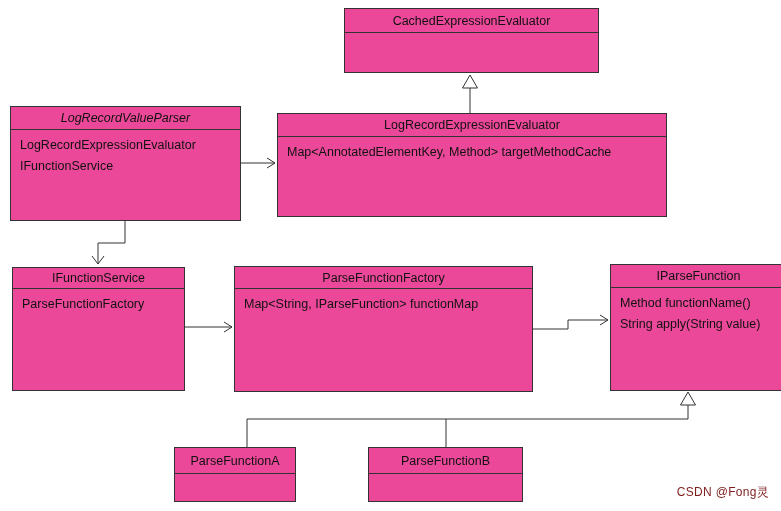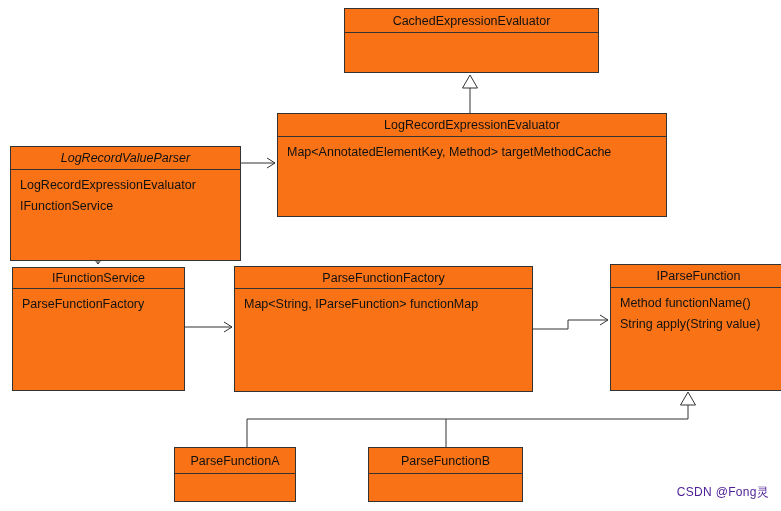--- a/index.html
+++ b/index.html
@@ -1,45 +1,45 @@
 <!DOCTYPE html>
 <html><head>
 <meta charset="utf-8">
 <style>
   * { margin:0; padding:0; box-sizing:border-box; }
   html, body { width:781px; height:511px; background:#ffffff; font-family:"Liberation Sans", sans-serif; }
   .canvas { position:relative; width:781px; height:511px; overflow:hidden; background:#ffffff; }
   svg.connectors { position:absolute; left:0; top:0; width:781px; height:511px; pointer-events:none; }
-  .uml-class { position:absolute; border:1px solid #333333; background:#f97316; }
+  .uml-class { position:absolute; border:1px solid #333333; background:#ec4899; }
   .uml-title {
     display:flex; align-items:center; justify-content:center;
     border-bottom:1px solid #333333; font-size:12.5px; color:#111111; white-space:nowrap;
   }
   .uml-title.abstract { font-style:italic; }
   .uml-attrs { padding:5px 9px 0 9px; }
   .uml-attr { font-size:12.5px; line-height:21px; color:#111111; white-space:nowrap; }
 
   #box-cached { left:344px; top:8px;  width:255px; height:65px; }
   #box-cached .uml-title { height:24px; }
-  #box-lrvp  { left:10px;  top:106px; width:231px; height:115px;margin-top:40px; }
+  #box-lrvp  { left:10px;  top:106px; width:231px; height:115px; }
   #box-lrvp .uml-title { height:23px; }
   #box-lree  { left:277px; top:113px; width:390px; height:104px; }
   #box-lree .uml-title { height:23px; }
   #box-ifs   { left:12px;  top:267px; width:173px; height:124px; }
   #box-ifs .uml-title { height:21px; }
   #box-pff   { left:234px; top:266px; width:299px; height:126px; }
   #box-pff .uml-title { height:22px; }
   #box-ipf   { left:610px; top:264px; width:177px; height:127px; }
   #box-ipf .uml-title { height:23px; }
   #box-pfa   { left:174px; top:447px; width:122px; height:55px; }
   #box-pfa .uml-title { height:26px; }
   #box-pfb   { left:368px; top:447px; width:155px; height:55px; }
   #box-pfb .uml-title { height:26px; }
 
-  .watermark { position:absolute; top:484px; right:12px; font-size:12px; color:#4c1d95; letter-spacing:0.3px; }
+  .watermark { position:absolute; top:484px; right:12px; font-size:12px; color:#7f1d1d; letter-spacing:0.3px; }
 </style>
 </head>
 <body>
 
 <div class="canvas">
 
   <svg class="connectors" viewBox="0 0 781 511" xmlns="http://www.w3.org/2000/svg">
     <g stroke="#333333" stroke-width="1" fill="none">
 
       <g>

